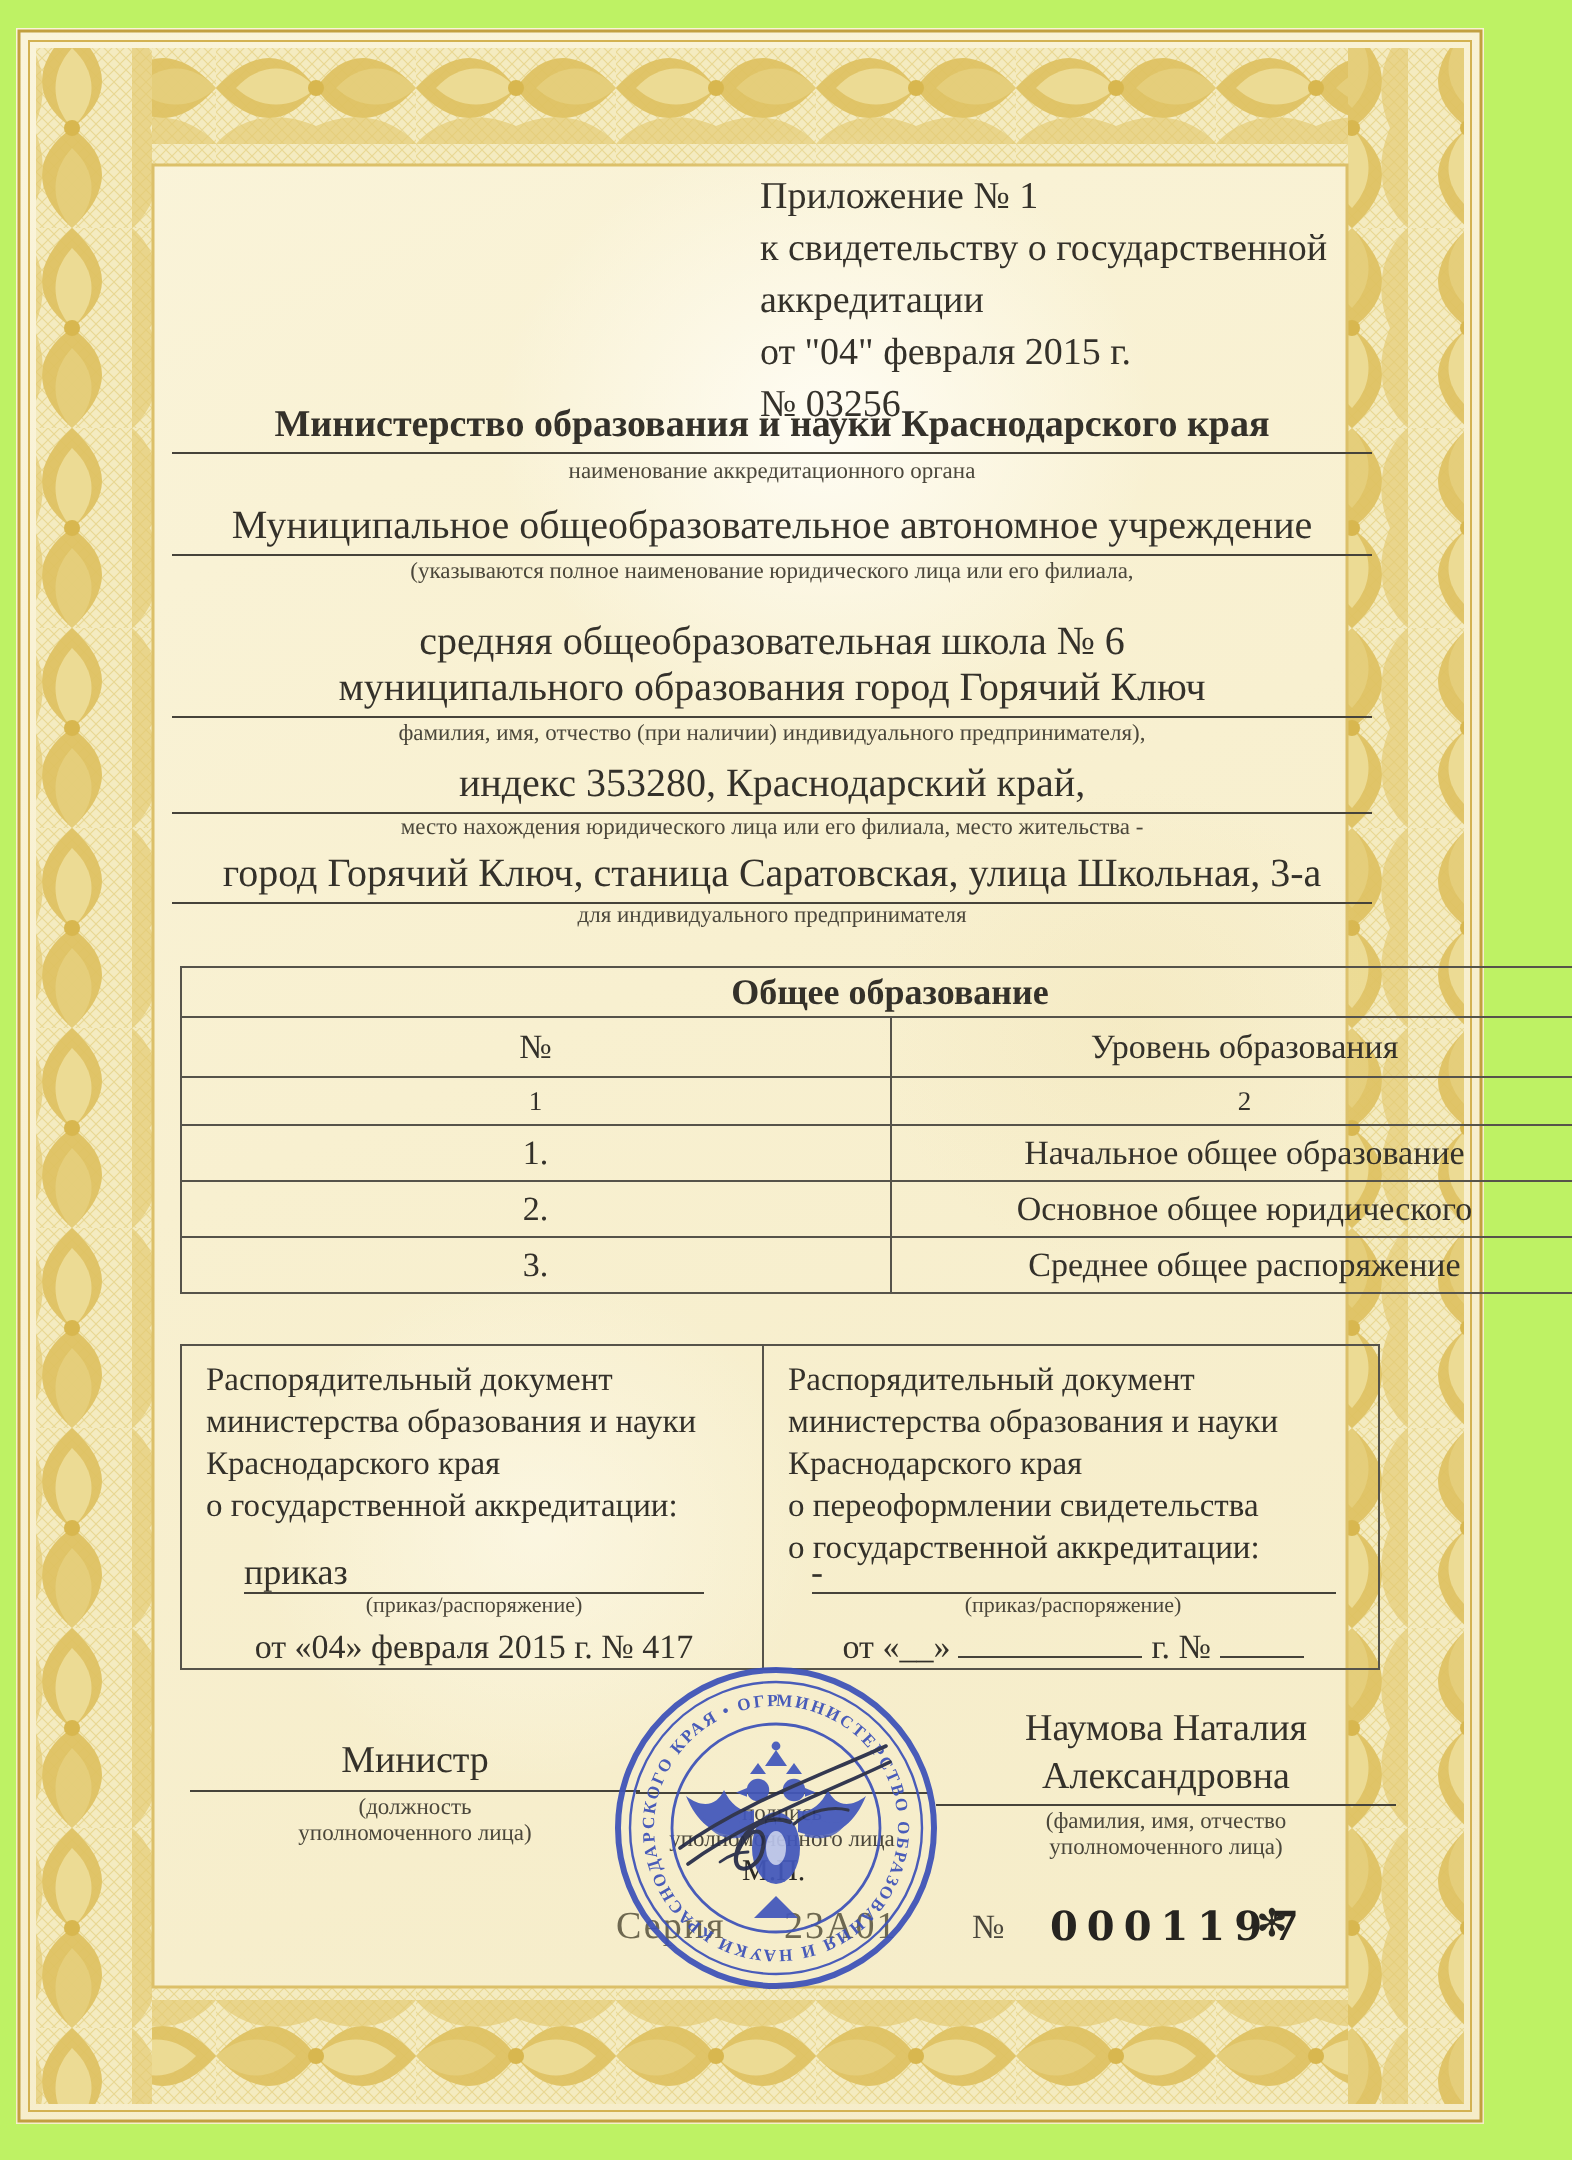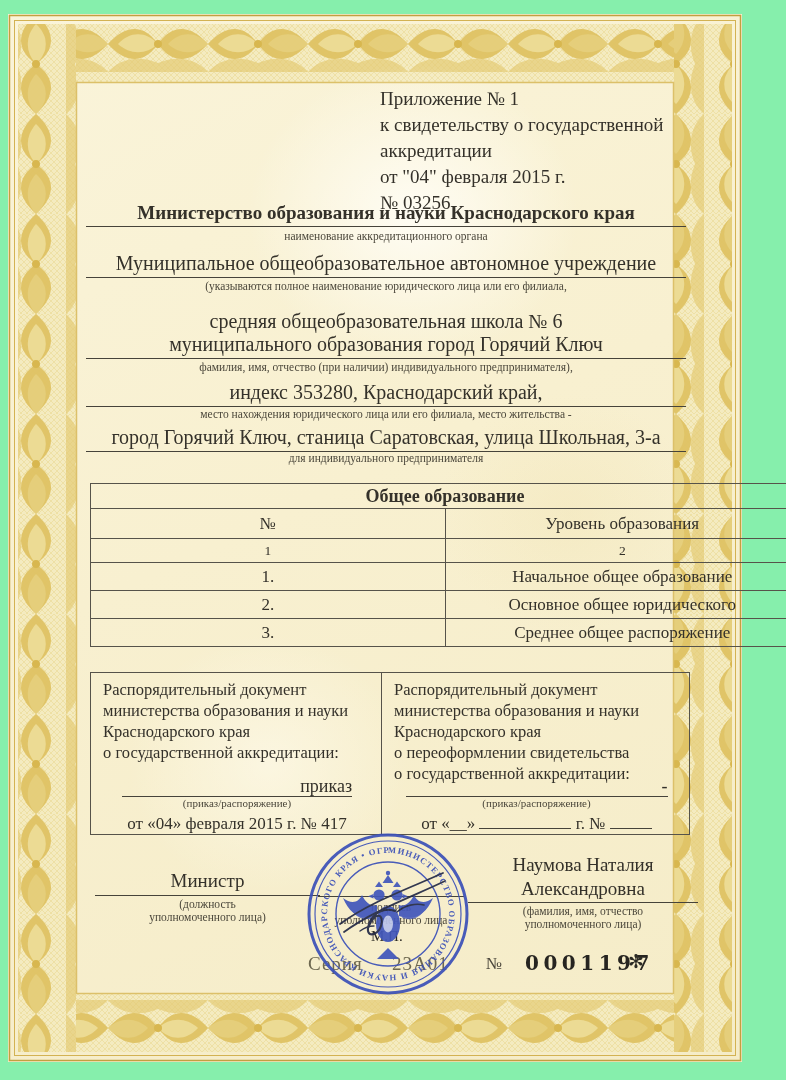--- a/index.html
+++ b/index.html
@@ -1,21 +1,21 @@
 <!DOCTYPE html>
 <html><head>
 <meta charset="utf-8">
 <style>
   html,body { margin:0; padding:0; }
   body {
     width:786px; height:1080px; overflow:hidden;
     background:#ffffff;
     font-family:"Liberation Serif", serif;
   }
-  .page { position:relative; width:786px; height:1080px; background:#86efac; overflow:hidden; }
+  .page { position:relative; width:786px; height:1080px; background:#bef264; overflow:hidden; }
 
   
   .cert {
     position:absolute; left:8px; top:14px; width:734px; height:1048px;
     background:linear-gradient(155deg,#faf4da 0%,#f8f0d0 45%,#f5ecc8 100%);
   }
   .border-svg { position:absolute; left:0; top:0; }
 
   .wm { position:absolute; border-radius:50%; pointer-events:none; }
   .wm1 { left:240px; top:50px; width:330px; height:300px;
@@ -47,21 +47,21 @@
   .tr-head td  { height:29px; font-size:17px; }
   .tr-idx td   { height:23px; font-size:13.5px; }
   .tr-row td   { height:27px; font-size:17px; }
 
   
   .orders { position:absolute; left:90px; top:672px; width:598px; height:161px;
             border:1px solid #56534a; display:flex; }
   .ocell { padding:6px 10px 0 12px; box-sizing:border-box; font-size:16.5px; line-height:21px; }
   .ocell.left  { width:291px; border-right:1px solid #56534a; }
   .ocell.right { flex:1; }
-  .oval { text-align:right; border-bottom:1px solid #46433a; font-size:18px; line-height:20px;
+  .oval { text-align:left; border-bottom:1px solid #46433a; font-size:18px; line-height:20px;
           margin:0 auto; }
   .oval.left-v { width:230px; margin-top:13px; }
   .oval.right-v { width:262px; margin-top:-8px; }
   .ocap { text-align:center; font-size:11px; color:#4b473b; line-height:13px; }
   .odate { text-align:center; font-size:17px; margin-top:3px; white-space:nowrap; }
   .blank { display:inline-block; border-bottom:1px solid #46433a; height:15px; vertical-align:baseline; }
 
   
   .sig-left { position:absolute; left:95px; top:870px; width:225px; text-align:center; }
   .sig-left .title { font-size:19px; padding-bottom:3px; border-bottom:1px solid #46433a; }

